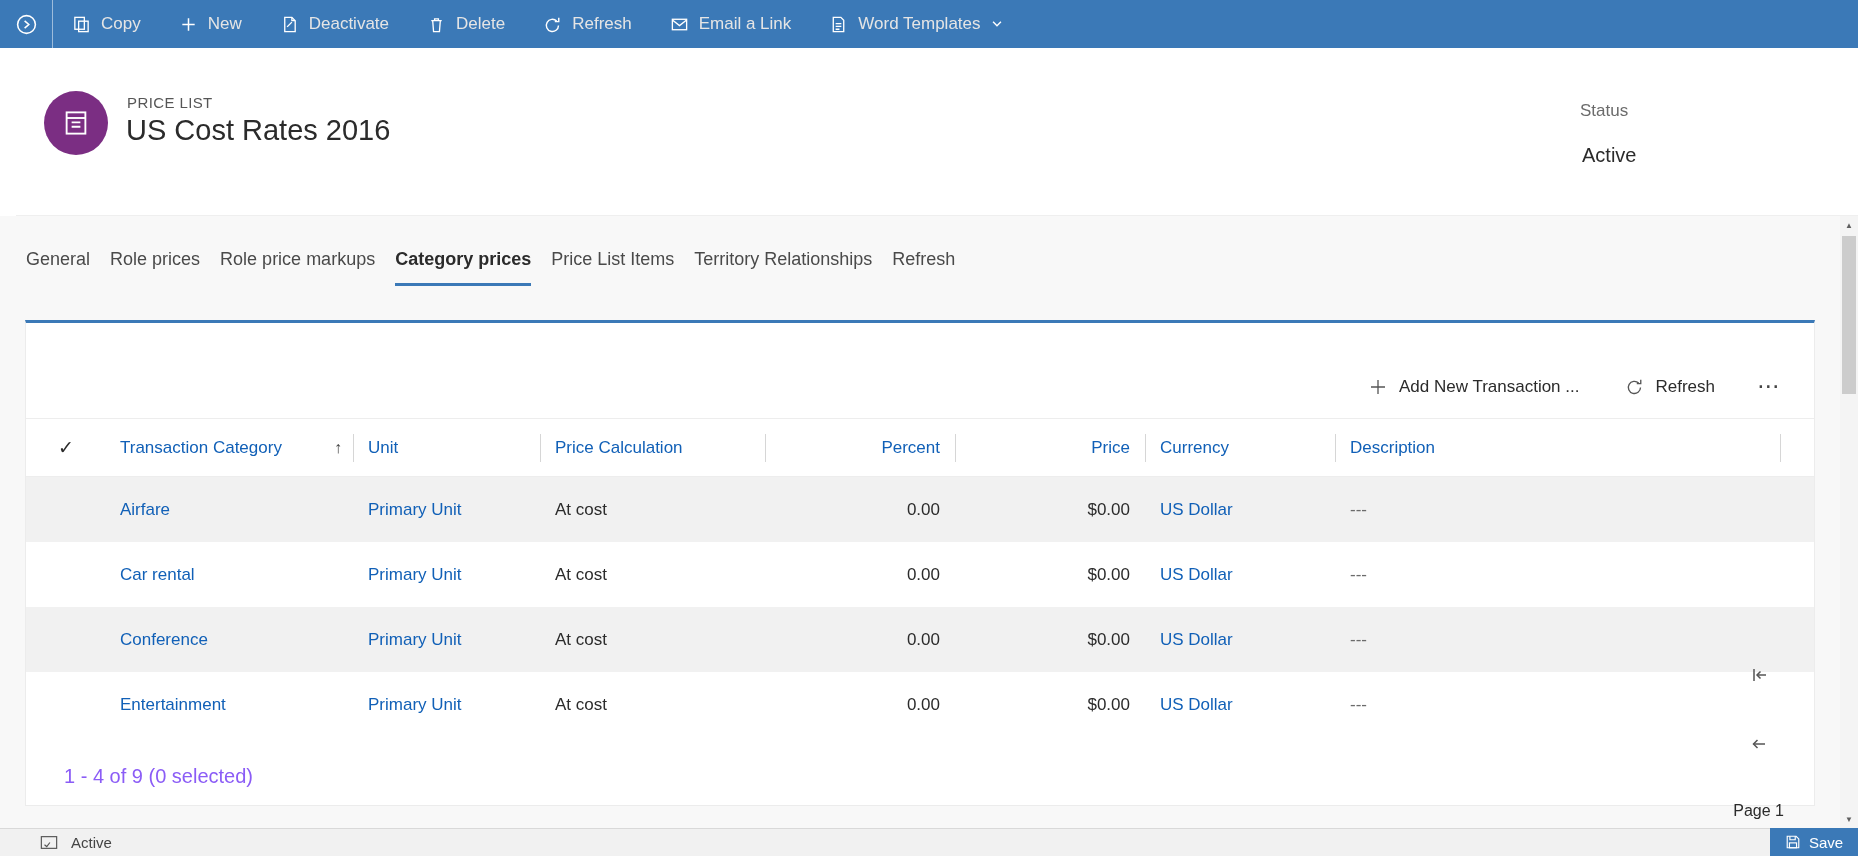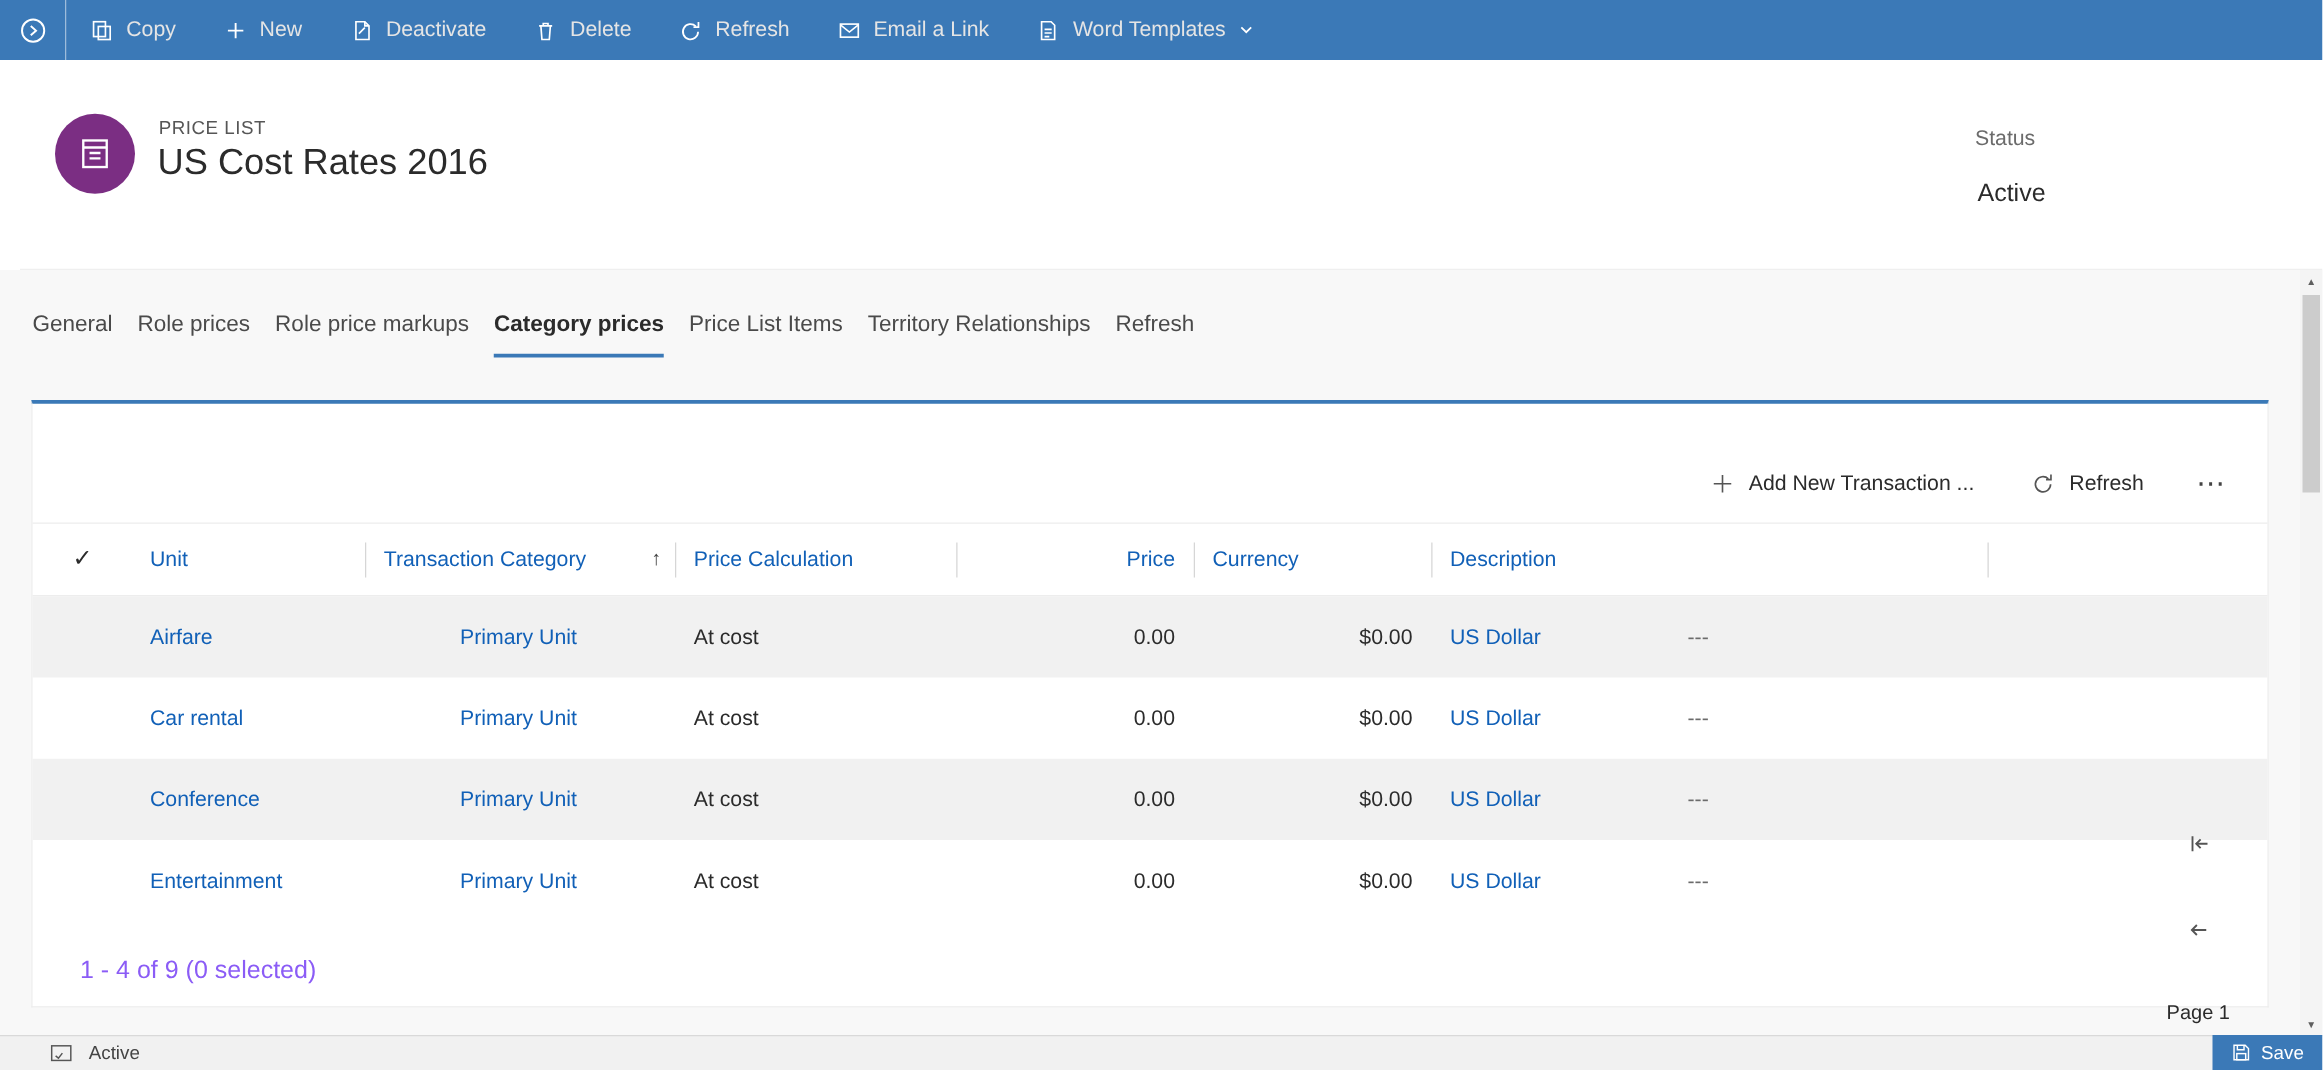--- a/index.html
+++ b/index.html
@@ -205,29 +205,32 @@
       </button>
       <button class="gt-more">
         <span>⋯</span>
       </button>
     </div>
 
     <div class="grid-head">
       <div class="th col-check">
         <span class="check-glyph">✓</span>
       </div>
-      <div class="th col-unit sep">
-        <span>Unit</span>
-      </div>
       <div class="th col-category sep">
         <span>Transaction Category</span>
         <span class="sort-glyph">↑</span>
       </div>
+      <div class="th col-unit sep">
+        <span>Unit</span>
+      </div>
       <div class="th col-calc sep">
         <span>Price Calculation</span>
+      </div>
+      <div class="th col-percent sep">
+        <span>Percent</span>
       </div>
       <div class="th col-price sep">
         <span>Price</span>
       </div>
       <div class="th col-currency sep">
         <span>Currency</span>
       </div>
       <div class="th col-description sep">
         <span>Description</span>
       </div>

